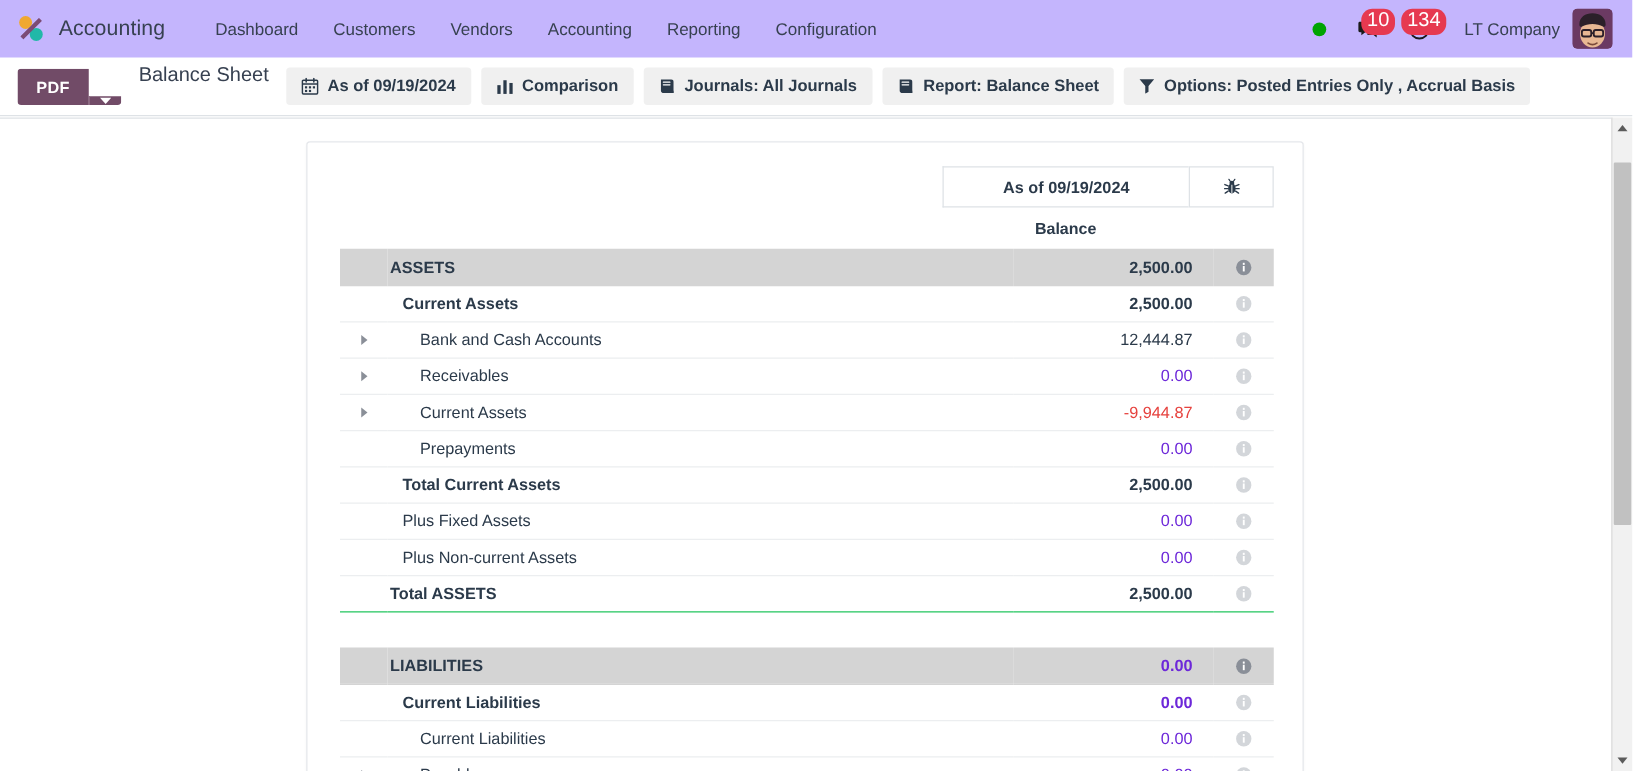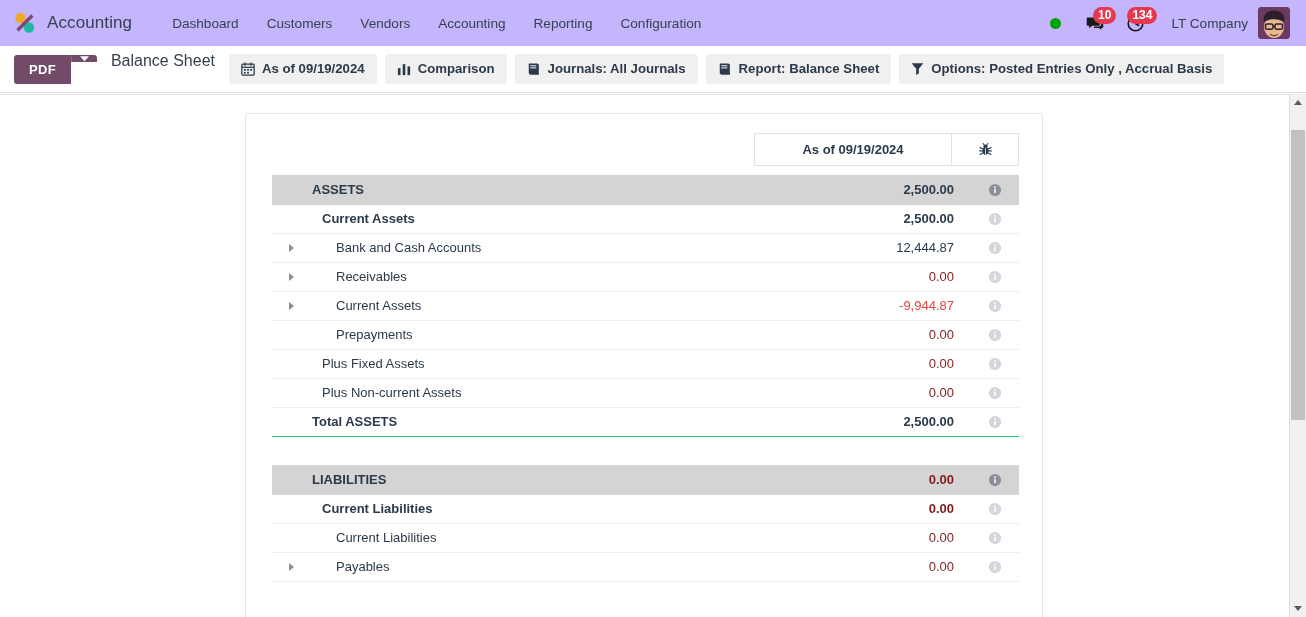--- a/index.html
+++ b/index.html
@@ -63,22 +63,22 @@
     align-items: center;
     padding: 4px 8px;
     cursor: pointer;
     margin-right: 6px;
   }
   .badge {
     position: absolute;
     top: -3px; right: -4px;
     background: #e63950;
     color: #ffffff;
-    font-size: 12px;
-    font-weight: bold;
+    font-size: 16px;
+    font-weight: normal;
     line-height: 1;
     padding: 2.5px 5px;
     border-radius: 9px;
     min-width: 17px;
     text-align: center;
   }
   .company-name {
     font-size: 13.6px;
     color: #374151;
     padding: 0 10px 0 12px;
@@ -98,21 +98,21 @@
   .toolbar {
     height: 47px;
     background: #ffffff;
     display: flex;
     align-items: center;
     padding: 0 14px;
     border-bottom: 1px solid #dee2e6;
     position: relative;
     z-index: 10;
   }
-  .btn-pdf-group { display: flex; align-items: flex-start; border-radius: 3px; overflow: hidden; }
+  .btn-pdf-group { display: flex; align-items: flex-end; border-radius: 3px; overflow: hidden; }
   .btn-pdf {
     background: #714b67;
     color: #ffffff;
     font-size: 13px;
     font-weight: bold;
     padding: 7px 15px;
     border: none;
     cursor: pointer;
     font-family: inherit;
     letter-spacing: .3px;
@@ -233,21 +233,21 @@
   tr.row-section td { height: 29px; font-weight: bold; }
   tr.row-spacer { background: #ffffff; border-bottom: none; }
   tr.row-spacer td { height: 29px; }
   tr.row-total-main { border-bottom: 1px solid #22c55e; border-top: 1px solid #c9ccd1; }
 
   .nm { display: block; }
   .ind-0 { padding-left: 2px; }
   .ind-1 { padding-left: 12px; }
   .ind-2 { padding-left: 26px; }
   .bold { font-weight: bold; }
-  .val-zero { color: #7f1d1d; }
+  .val-zero { color: #6d28d9; }
   .val-neg  { color: #e6423e; }
   .val-num  { color: #2b3a4a; }
   .val-bold { font-weight: bold; }
 
   .caret {
     width: 0; height: 0;
     border-top: 4.5px solid transparent;
     border-bottom: 4.5px solid transparent;
     border-left: 5.5px solid #8a8f98;
     display: inline-block;
@@ -436,20 +436,24 @@
             <ellipse cx="8" cy="9.3" rx="3.2" ry="4.3" fill="#2b3a4a"></ellipse>
             <ellipse cx="8" cy="4.6" rx="2.1" ry="1.9" fill="#2b3a4a"></ellipse>
             <path d="M8 6.2v7.2" stroke="#ffffff" stroke-width="0.8"></path>
             <path d="M4.8 7.2L2 6M4.8 9.5H1.8M4.8 11.7L2.3 13.3" stroke="#2b3a4a" stroke-width="1.2" stroke-linecap="round"></path>
             <path d="M11.2 7.2L14 6M11.2 9.5h3M11.2 11.7l2.5 1.6" stroke="#2b3a4a" stroke-width="1.2" stroke-linecap="round"></path>
             <path d="M6.6 3.2L5.5 1.6M9.4 3.2l1.1-1.6" stroke="#2b3a4a" stroke-width="1.1" stroke-linecap="round"></path>
           </svg>
         </div>
       </div>
 
+      <div class="balance-label-row">
+        <div class="balance-label">Balance</div>
+        <div class="balance-spacer"></div>
+      </div>
 
       <table class="report-table">
         <tbody id="report-rows">
             <tr class="row-section">
               <td class="c-caret"></td>
               <td class="c-name">
                 <span class="nm ind-0 bold">ASSETS</span>
               </td>
               <td class="c-value"><span class="val-num val-bold">2,500.00</span></td>
               <td class="c-info"><svg class="info-icon" viewBox="0 0 16 16">
@@ -505,20 +509,32 @@
                   <rect x="7.15" y="6.6" width="1.7" height="5" fill="#ffffff"></rect>
                   <rect x="7.15" y="3.7" width="1.7" height="1.9" fill="#ffffff"></rect>
                 </svg></td>
             </tr>
             <tr>
               <td class="c-caret"></td>
               <td class="c-name">
                 <span class="nm ind-2">Prepayments</span>
               </td>
               <td class="c-value"><span class="val-zero">0.00</span></td>
+              <td class="c-info"><svg class="info-icon" viewBox="0 0 16 16">
+                  <circle cx="8" cy="8" r="7" fill="#d3d6da"></circle>
+                  <rect x="7.15" y="6.6" width="1.7" height="5" fill="#ffffff"></rect>
+                  <rect x="7.15" y="3.7" width="1.7" height="1.9" fill="#ffffff"></rect>
+                </svg></td>
+            </tr>
+            <tr>
+              <td class="c-caret"></td>
+              <td class="c-name">
+                <span class="nm ind-1 bold">Total Current Assets</span>
+              </td>
+              <td class="c-value"><span class="val-num val-bold">2,500.00</span></td>
               <td class="c-info"><svg class="info-icon" viewBox="0 0 16 16">
                   <circle cx="8" cy="8" r="7" fill="#d3d6da"></circle>
                   <rect x="7.15" y="6.6" width="1.7" height="5" fill="#ffffff"></rect>
                   <rect x="7.15" y="3.7" width="1.7" height="1.9" fill="#ffffff"></rect>
                 </svg></td>
             </tr>
             <tr>
               <td class="c-caret"></td>
               <td class="c-name">
                 <span class="nm ind-1">Plus Fixed Assets</span>

